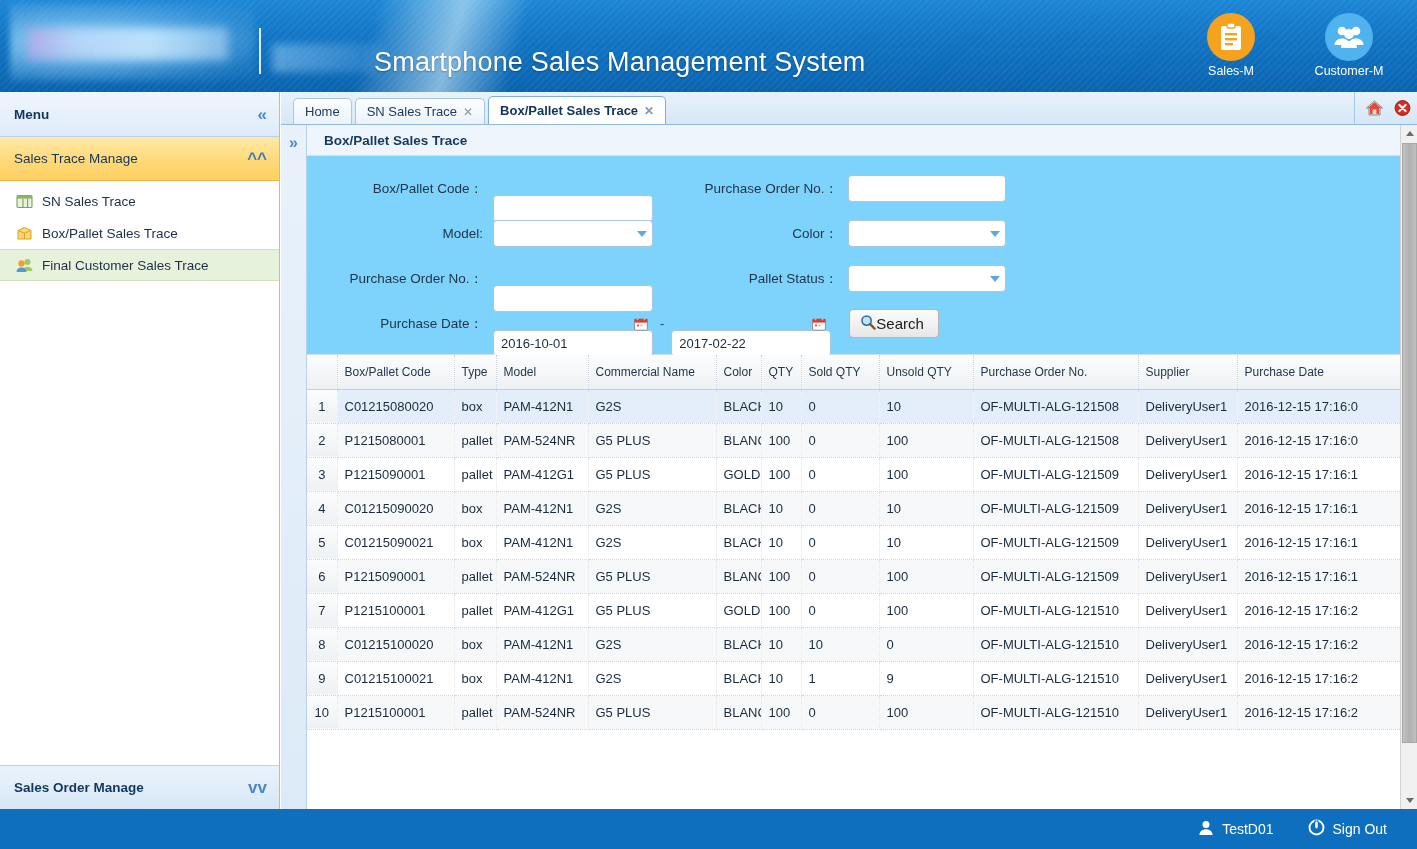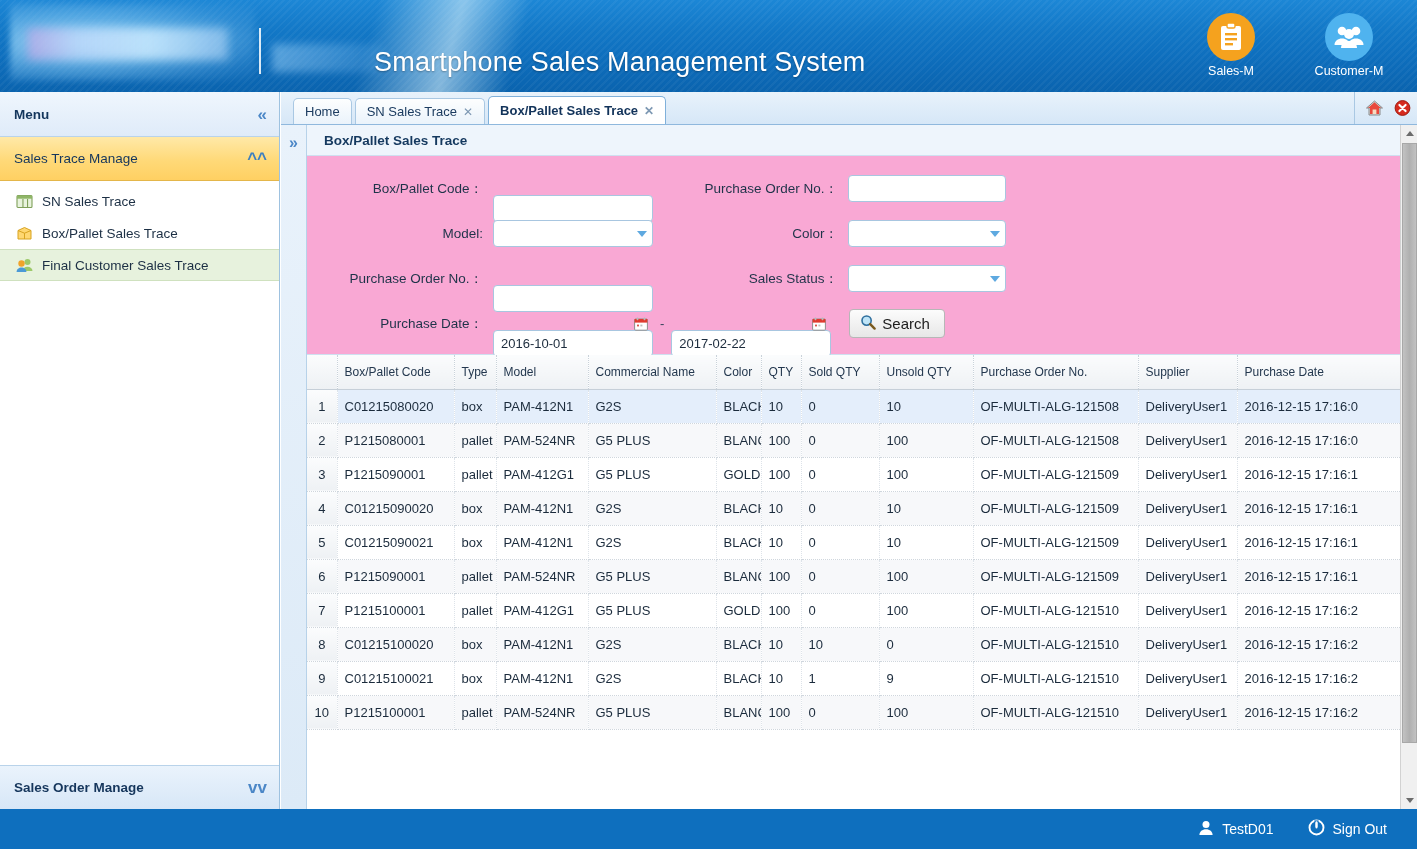--- a/index.html
+++ b/index.html
@@ -153,21 +153,21 @@
 
   .panel { flex: 1; position: relative; overflow: hidden; }
   .panel-title {
     height: 31px; display: flex; align-items: center; padding-left: 17px;
     background: #eef5fc;
     font-size: 13.5px; font-weight: bold; color: #15395f;
     border-bottom: 1px solid #cfe0f0;
   }
 
   .searchbox {
-    background: #f9a8d4; padding: 10px 0 8px 0;
+    background: #7dd3fc; padding: 10px 0 8px 0;
     border-bottom: 1px solid #cfe0f0;
   }
   .frow { display: flex; align-items: center; height: 45px; padding-left: 26px; }
   .flabel {
     font-size: 13.5px; color: #1f3349; text-align: right;
     padding-right: 10px; white-space: nowrap;
   }
   .flabel.c1 { width: 160px; }
   .flabel.c2 { width: 195px; }
   .fi {
@@ -189,21 +189,21 @@
   }
   .fsel.w2 { width: 158px; }
   .datewrap { position: relative; display: inline-block; }
   .datewrap .cal {
     position: absolute; right: 5px; top: 50%; transform: translateY(-50%);
     width: 14px; height: 14px; cursor: pointer;
   }
   .dash { padding: 0 7px; color: #33445a; font-size: 13px; }
   .searchbtn {
     margin-left: 18px; height: 29px; padding: 0 14px 0 10px;
-    display: inline-flex; align-items: center; gap: 6px;
+    display: inline-flex; align-items: center; 
     background: linear-gradient(180deg, #fcfcfc 0%, #e7e7e7 100%);
     border: 1px solid #b7b7b7; border-radius: 4px;
     font-size: 15px; color: #1c1c1c; cursor: pointer;
   }
 
   
   .gridwrap { position: relative; background: #ffffff; height: 445px; overflow: hidden; }
   table.grid { border-collapse: collapse; width: 1110px; table-layout: fixed; }
   table.grid th {
     height: 34px; font-size: 12px; font-weight: normal; color: #24384f;
@@ -413,21 +413,21 @@
               </div>
             <div class="flabel c2">Color：</div>
             <div class="fsel w2">
                 <span class="arr"></span>
               </div>
           </div>
 
           <div class="frow">
             <div class="flabel c1">Purchase Order No.：</div>
             <input class="fi w1" type="text" value="" style="">
-            <div class="flabel c2">Sales Status：</div>
+            <div class="flabel c2">Pallet Status：</div>
             <div class="fsel w2">
                 <span class="arr"></span>
               </div>
           </div>
 
           <div class="frow">
             <div class="flabel c1">Purchase Date：</div>
             <span class="datewrap">
               <input class="fi w1" type="text" value="2016-10-01" style="">
               <span class="cal">

